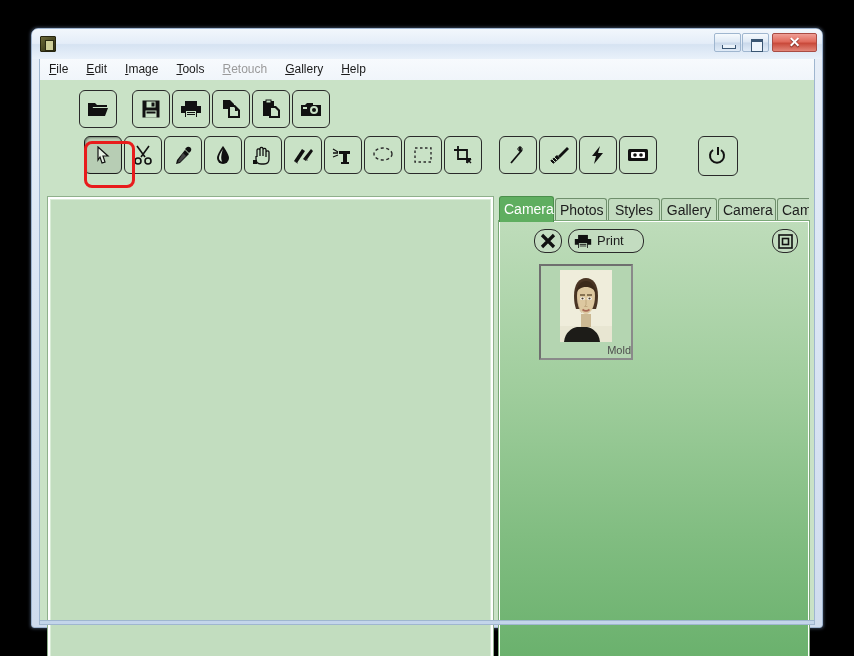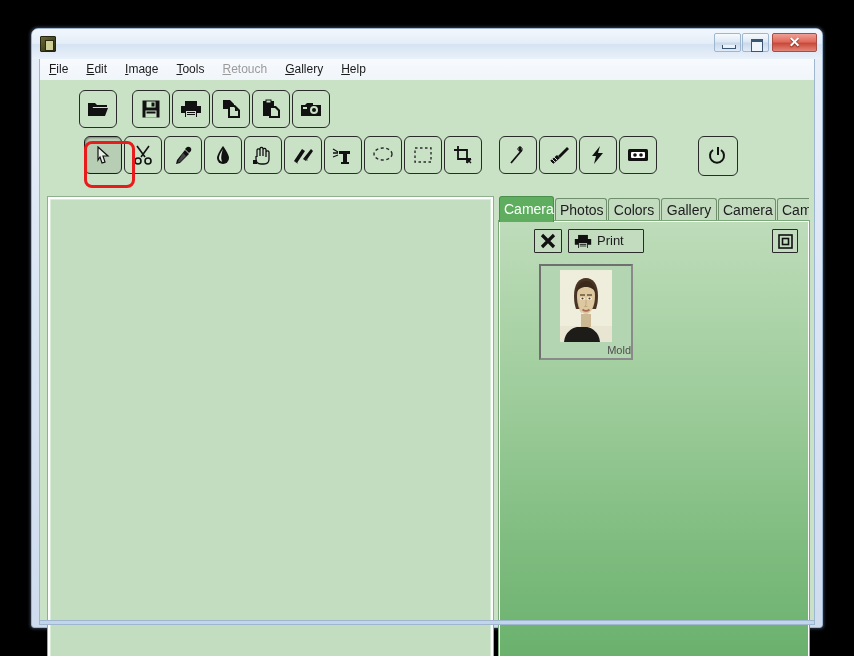--- a/index.html
+++ b/index.html
@@ -214,21 +214,21 @@
     border: 1px solid #ffffff;
     outline: 1px solid #7aa877;
   }
   #panel-toolbar {
     position: absolute; left: 0; top: 0;
     width: 100%; height: 36px;
   }
   .pbtn {
     position: absolute;
     border: 1px solid #2a2a2a;
-    border-radius: 1px;
+    border-radius: 11px;
     background: #c3dcc0;
     cursor: default;
   }
   #btn-delete { left: 34px; top: 7px; width: 28px; height: 24px; }
   #btn-print  { left: 68px; top: 7px; width: 76px; height: 24px; }
   #btn-panel-restore { right: 10px; top: 7px; width: 26px; height: 24px; }
   #btn-print .lbl {
     position: absolute; left: 28px; top: 0;
     height: 22px; line-height: 22px;
     font-size: 13px; color: #1c1c1c;
@@ -453,21 +453,21 @@
 
       <div id="canvas-wrap">
         <div id="canvas"></div>
       </div>
 
       <div id="rpanel">
 
         <div id="tabstrip">
           <div class="tab active" style="left:0px;width:55px">Camera</div>
           <div class="tab" style="left:56px;width:52px">Photos</div>
-          <div class="tab" style="left:109px;width:52px">Colors</div>
+          <div class="tab" style="left:109px;width:52px">Styles</div>
           <div class="tab" style="left:162px;width:56px">Gallery</div>
           <div class="tab" style="left:219px;width:58px">Camera</div>
           <div class="tab" style="left:278px;width:56px">Camera</div>
         </div>
 
         <div id="panel-body">
 
           <div id="panel-toolbar">
             <div class="pbtn" id="btn-delete">
               <svg style="left:5px;top:3px" width="16" height="16" viewBox="0 0 16 16">

